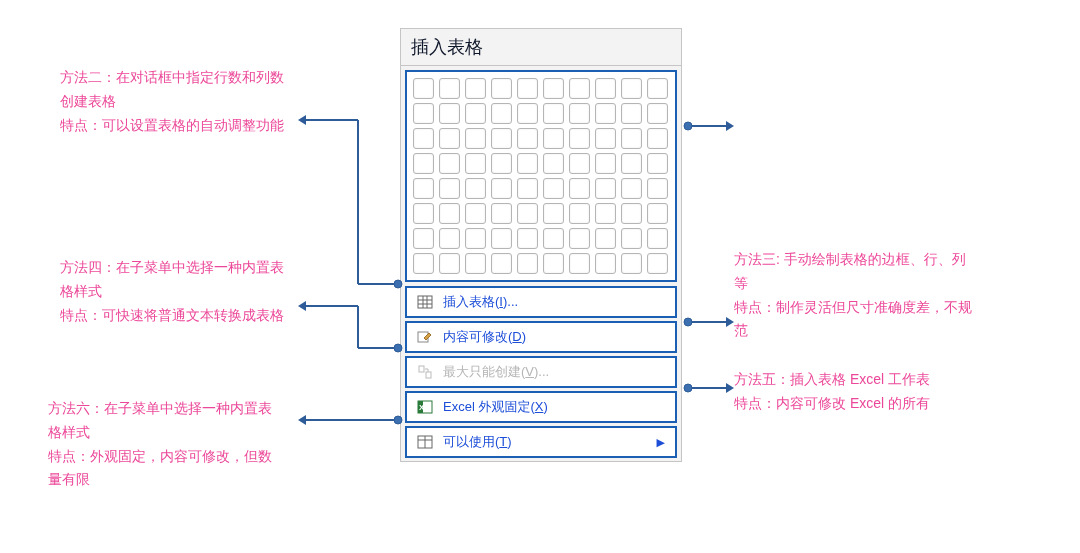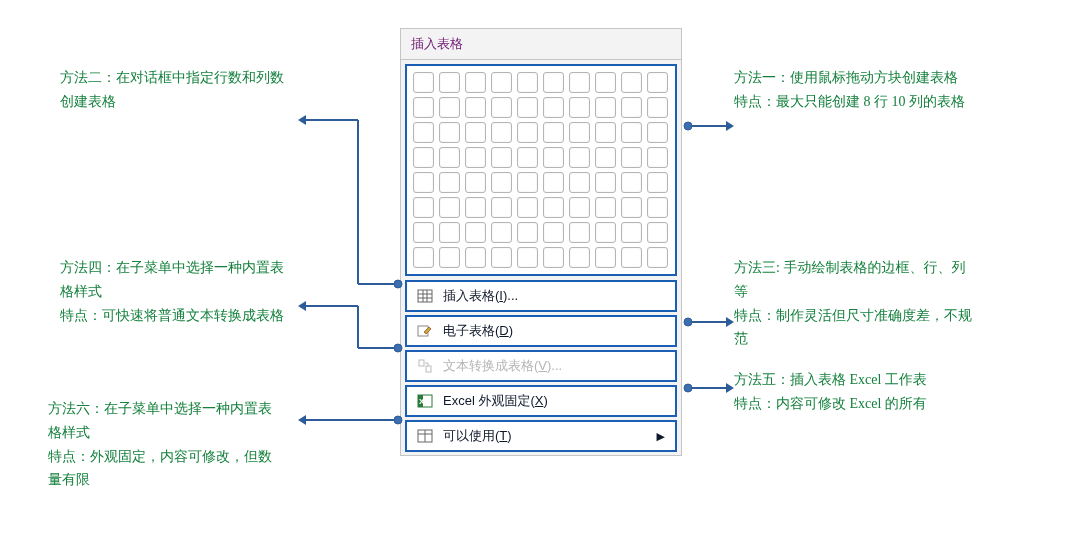--- a/index.html
+++ b/index.html
@@ -7,38 +7,37 @@
     margin: 0;
     font-family: "Microsoft YaHei", "SimSun", sans-serif;
     font-size: 14px;
     background: #fff;
     width: 1080px;
     height: 553px;
     position: relative;
   }
   .annotation {
     position: absolute;
-    color: #15803d;
+    color: #ec4899;
     line-height: 1.7;
-    font-family: Liberation Serif, serif;
   }
 
   
   .panel {
     position: absolute;
     left: 400px;
     top: 28px;
     width: 282px;
     border: 1px solid #c5c5c5;
     background: #f3f3f3;
   }
   .panel-title {
     padding: 6px 10px;
-    color: #701a75;
-    font-size: 13px;
+    color: #0f172a;
+    font-size: 18px;
     background: #f3f3f3;
     border-bottom: 1px solid #c5c5c5;
   }
 
   .outlined { border: 2px solid #1a5fb4; }
 
   .grid-wrap {
     padding: 6px;
     margin: 4px;
     background: #fff;
@@ -57,21 +56,21 @@
     box-shadow: inset 0 0 2px rgba(0,0,0,0.1);
   }
 
   .menu-item {
     display: flex;
     align-items: center;
     gap: 10px;
     padding: 5px 10px;
     margin: 3px 4px;
     background: #fff;
-    color: #0f172a;
+    color: #1d4ed8;
     font-size: 13px;
     cursor: pointer;
     position: relative;
   }
   .menu-item.disabled {
     color: #b5b5b5;
     cursor: default;
   }
   .menu-item .arrow {
     position: absolute;
@@ -105,40 +104,38 @@
   }
   .arrow-svg .head {
     fill: #2e5c99;
   }
 </style>
 </head>
 <body>
 
 <div class="annotation" style="left:60px; top:66px; width:236px;">
   <span>方法二：在对话框中指定行数和列数创建表格</span><br>
+  <span>特点：可以设置表格的自动调整功能</span>
 </div>
 
 <div class="annotation" style="left:60px; top:256px; width:236px;">
   <span>方法四：在子菜单中选择一种内置表格样式</span><br>
   <span>特点：可快速将普通文本转换成表格</span>
 </div>
 
 <div class="annotation" style="left:48px; top:397px; width:236px;">
   <span>方法六：在子菜单中选择一种内置表格样式</span><br>
   <span>特点：外观固定，内容可修改，但数量有限</span>
 </div>
 
 <div class="annotation" style="left:734px; top:66px; width:244px;">
-  <span>
-    <span>方法一：使用鼠标拖动方块创建表格</span>
-  </span><br>
-  <span>特点：最大只能创建 8 行 10 列的表格</span>
-</div>
-
-<div class="annotation" style="left:734px; top:256px; width:244px;">
+  <br>
+</div>
+
+<div class="annotation" style="left:734px; top:248px; width:244px;">
   <span>方法三: 手动绘制表格的边框、行、列等</span><br>
   <span>特点：制作灵活但尺寸准确度差，不规范</span>
 </div>
 
 <div class="annotation" style="left:734px; top:368px; width:244px;">
   <span>方法五：插入表格 Excel 工作表</span><br>
   <span>特点：内容可修改 Excel 的所有</span>
 </div>
 
 <div class="panel">
@@ -242,32 +239,32 @@
     <span><span>插入表格(</span><span class="accel">I</span><span>)...</span></span>
   </div>
 
   <div class="menu-item outlined">
     <span class="icn">
       <svg viewBox="0 0 16 16" width="16" height="16">
           <rect x="1" y="3" width="10" height="10" fill="none" stroke="#888"></rect>
           <path d="M9 11 L14 6 L12 4 L7 9 Z" fill="#d4a04a" stroke="#a0742a"></path>
         </svg>
     </span>
-    <span><span>电子表格(</span><span class="accel">D</span><span>)</span></span>
+    <span><span>内容可修改(</span><span class="accel">D</span><span>)</span></span>
   </div>
 
   <div class="menu-item outlined disabled">
     <span class="icn">
       <svg viewBox="0 0 16 16" width="16" height="16">
           <rect x="2" y="2" width="5" height="6" fill="none" stroke="#bbb"></rect>
           <rect x="9" y="8" width="5" height="6" fill="none" stroke="#bbb"></rect>
           <path d="M8 5 L11 5 L11 8" fill="none" stroke="#bbb"></path>
         </svg>
     </span>
-    <span><span>文本转换成表格(</span><span class="accel">V</span><span>)...</span></span>
+    <span><span>最大只能创建(</span><span class="accel">V</span><span>)...</span></span>
   </div>
 
   <div class="menu-item outlined">
     <span class="icn">
       <svg viewBox="0 0 16 16" width="16" height="16">
           <rect x="1" y="2" width="14" height="12" fill="#fff" stroke="#2a7a3a"></rect>
           <rect x="1" y="2" width="5" height="12" fill="#2a7a3a"></rect>
           <text x="2" y="11" fill="#fff" font-size="8" font-weight="bold">X</text>
         </svg>
     </span>

